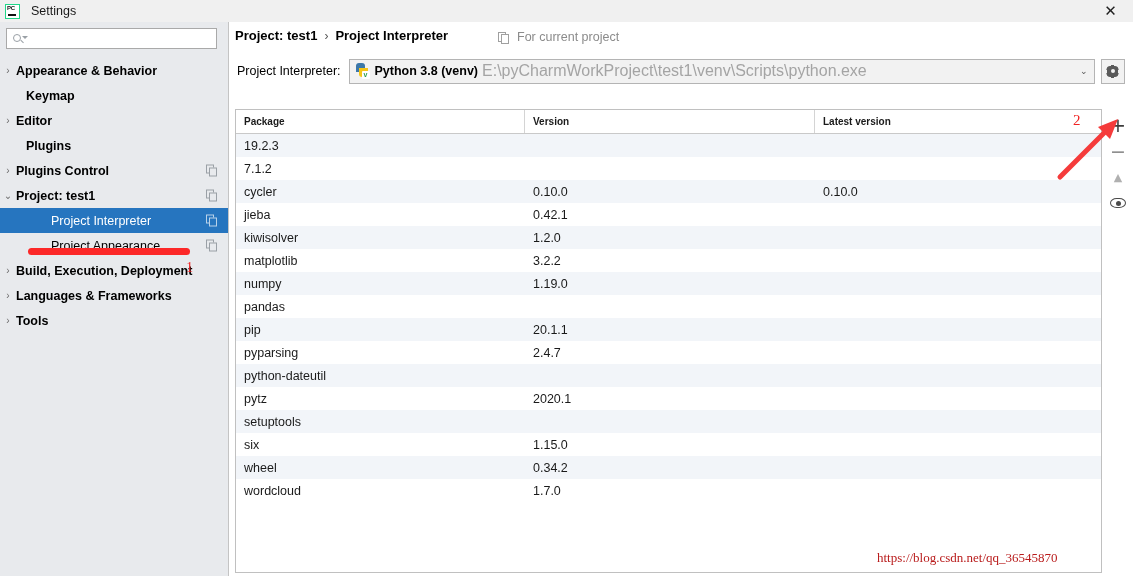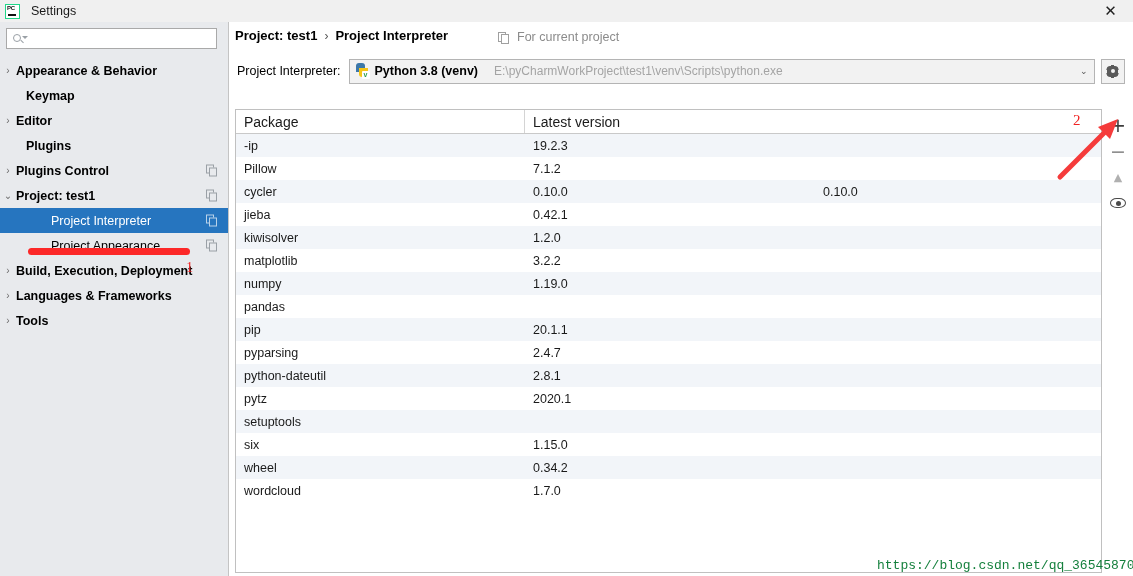--- a/index.html
+++ b/index.html
@@ -163,21 +163,21 @@
   .py-icon .vbadge {
     position: absolute; left: 7px; top: 8px; width: 8px; height: 8px;
     background: #ffffff; border-radius: 1px;
     font-size: 7px; color: #2e9e4f; text-align: center; line-height: 8px;
     font-weight: bold;
   }
   .interp-name {
     font-size: 12.5px; color: #000000; font-weight: bold; margin-left: 4px;
   }
   .interp-path {
-    font-size: 12px; color: #a4a4a4; margin-left: 16px;
+    font-size: 16px; color: #a4a4a4; margin-left: 4px;
   }
   .combo-arrow {
     position: absolute; right: 6px; top: 50%; transform: translateY(-50%);
     font-size: 9px; color: #555;
   }
   .gear-btn {
     width: 24px; height: 25px; margin-left: 6px;
     border: 1px solid #b4b4b4; background: #f2f2f2;
     display: flex; align-items: center; justify-content: center;
   }
@@ -204,22 +204,22 @@
     position: absolute; left: 5px; top: 87px;
     width: 867px; height: 464px;
     border: 1px solid #c0c0c0; background: #ffffff;
     overflow: hidden;
   }
   .thead {
     display: flex; height: 24px; background: #ffffff;
     border-bottom: 1px solid #c9c9c9;
   }
   .th {
-    font-size: 14px; color: #1a1a1a; display: flex; align-items: center;
-    padding-left: 8px; height: 100%;
+    font-size: 10px; color: #1a1a1a; display: flex; align-items: center;
+    padding-left: 8px; height: 100%; font-weight: bold;
   }
   .th.c1 { width: 289px; border-right: 1px solid #d4d4d4; }
   .th.c2 { width: 290px; border-right: 1px solid #d4d4d4; }
   .th.c3 { flex: 1; }
   .row {
     display: flex; height: 23px; background: #ffffff;
   }
   .row.alt { background: #f2f5f9; }
   .cell {
     font-size: 12.5px; color: #1a1a1a; display: flex; align-items: center;
@@ -259,24 +259,23 @@
     z-index: 6;
   }
   .red-arrow-svg {
     position: absolute; left: 1040px; top: 115px;
     width: 85px; height: 70px; z-index: 6; pointer-events: none;
   }
 
   
   .watermark {
     position: absolute; left: 877px; top: 550px;
-    font-size: 13px; color: #15803d;
-    font-family: Liberation Mono, monospace;
+    font-size: 13px; color: #b91c1c;
+    font-family: Liberation Serif, serif;
     white-space: nowrap;
-    margin-top: 8px;
   }
 </style>
 </head>
 <body>
 
 <div class="titlebar">
   <div class="pc-logo">
     <span class="pc-txt">PC</span>
     <span class="pc-bar"></span>
   </div>
@@ -398,30 +397,29 @@
           <span class="tooth t3"></span>
         <span class="gbody"></span>
           <span class="ghole"></span>
       </span>
     </div>
   </div>
 
   <div class="table-wrap">
     <div class="thead" id="thead">
         <div class="th c1">Package</div>
+        <div class="th c2">Version</div>
         <div class="th c3">Latest version</div>
       </div>
     <div id="tbody">
         <div class="row alt">
-          <div class="cell c1">-ip</div>
           <div class="cell c2">19.2.3</div>
           <div class="cell c3"></div>
         </div>
         <div class="row">
-          <div class="cell c1">Pillow</div>
           <div class="cell c2">7.1.2</div>
           <div class="cell c3"></div>
         </div>
         <div class="row alt">
           <div class="cell c1">cycler</div>
           <div class="cell c2">0.10.0</div>
           <div class="cell c3">0.10.0</div>
         </div>
         <div class="row">
           <div class="cell c1">jieba</div>
@@ -452,21 +450,20 @@
           <div class="cell c2">20.1.1</div>
           <div class="cell c3"></div>
         </div>
         <div class="row">
           <div class="cell c1">pyparsing</div>
           <div class="cell c2">2.4.7</div>
           <div class="cell c3"></div>
         </div>
         <div class="row alt">
           <div class="cell c1">python-dateutil</div>
-          <div class="cell c2">2.8.1</div>
           <div class="cell c3"></div>
         </div>
         <div class="row">
           <div class="cell c1">pytz</div>
           <div class="cell c2">2020.1</div>
           <div class="cell c3"></div>
         </div>
         <div class="row alt">
           <div class="cell c1">setuptools</div>
           <div class="cell c3"></div>

